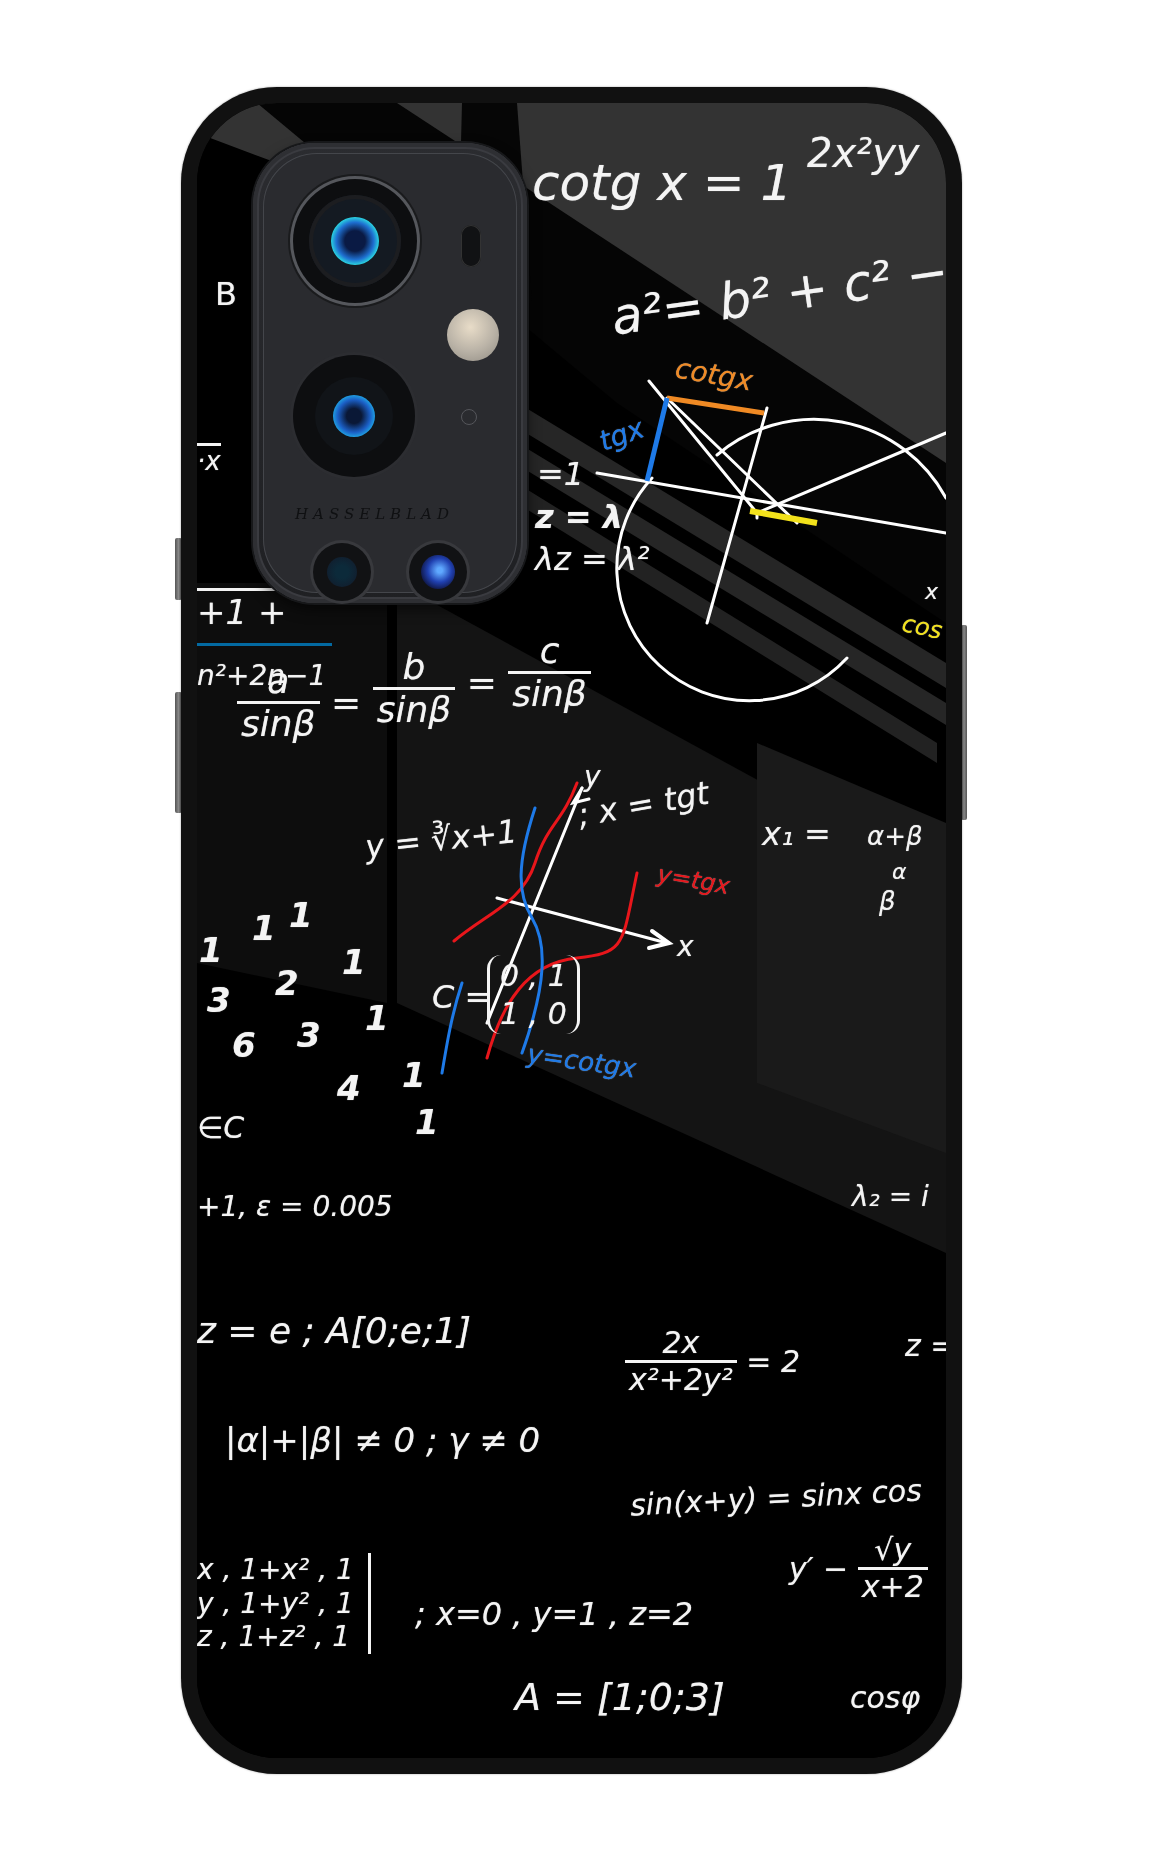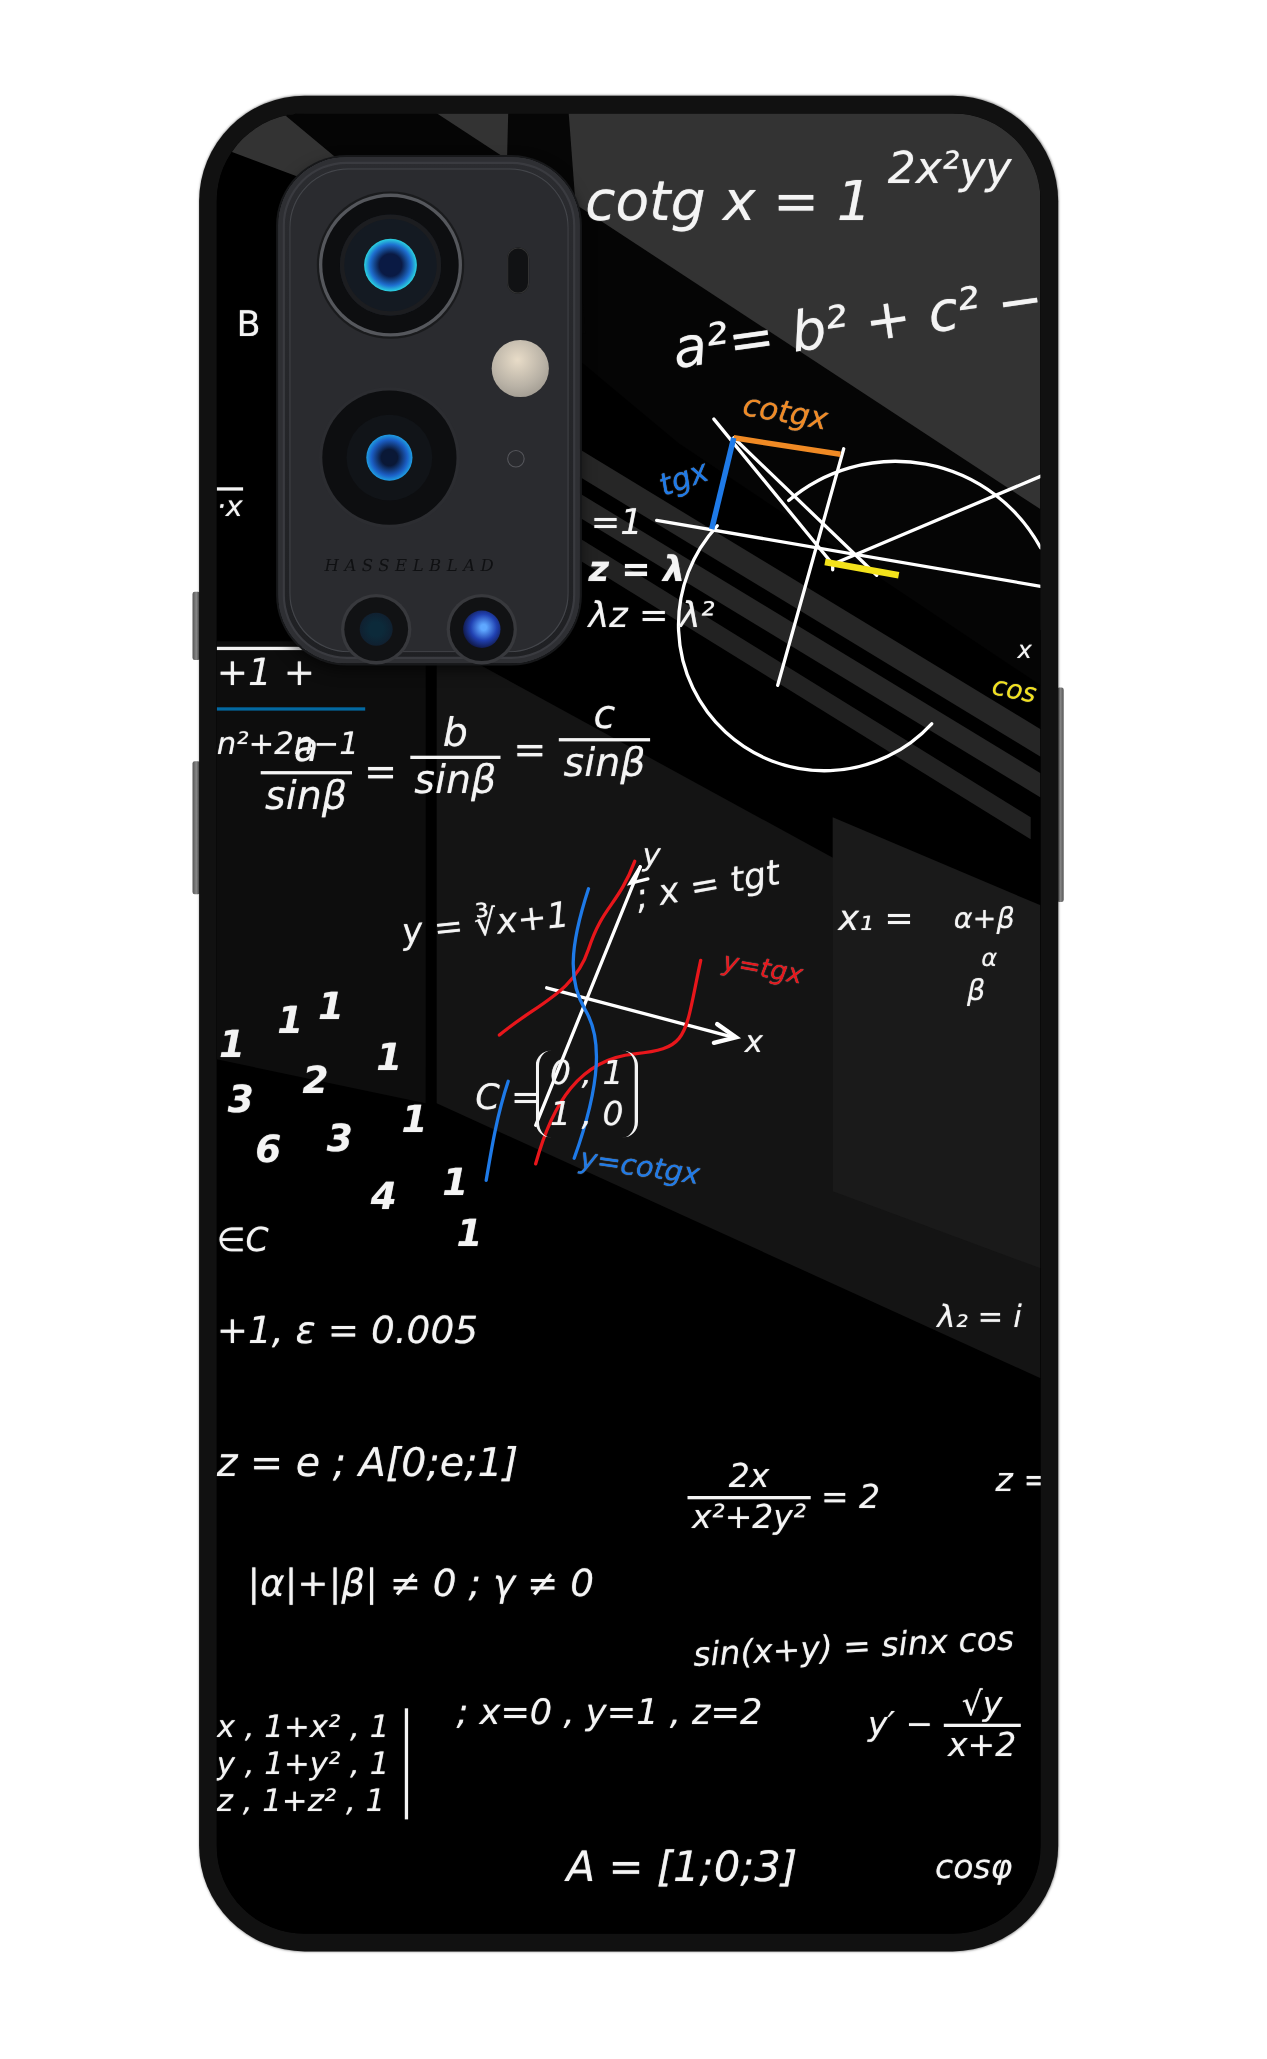--- a/index.html
+++ b/index.html
@@ -154,42 +154,42 @@
   </div>
 
   <div class="graph-labels">
     <div class="chalk" style="left:387px;top:660px;font-size:28px;">y</div>
     <div class="chalk" style="left:480px;top:830px;font-size:28px;">x</div>
     <div class="chalk" style="left:460px;top:765px;font-size:24px;color:#e8161b;transform:rotate(10deg);">y=tgx</div>
     <div class="chalk" style="left:330px;top:945px;font-size:26px;color:#1e7ae8;transform:rotate(8deg);">y=cotgx</div>
   </div>
 
   <div class="chalk" style="left:0px;top:1010px;font-size:30px;">∈C</div>
-  <div class="chalk" style="left:0px;top:1090px;font-size:34px;">+1, ε = 0.005</div>
+  <div class="chalk" style="left:0px;top:1090px;font-size:28px;">+1, ε = 0.005</div>
   <div class="chalk" style="left:655px;top:1080px;font-size:28px;">λ₂ = i</div>
 
   <div class="chalk" style="left:0px;top:1210px;font-size:36px;">z = e ; A[0;e;1]</div>
   <div class="chalk" style="left:428px;top:1225px;font-size:30px;">
     <span class="frac">
         <span class="num">2x</span>
         <span class="den">x²+2y²</span>
       </span>
     <span style="vertical-align:middle">= 2</span>
   </div>
   <div class="chalk" style="left:708px;top:1228px;font-size:30px;">z =</div>
 
   <div class="chalk" style="left:28px;top:1320px;font-size:34px;">|α|+|β| ≠ 0 ; γ ≠ 0</div>
   <div class="chalk" style="left:433px;top:1380px;font-size:30px;transform:rotate(-3deg);">sin(x+y) = sinx cos</div>
 
   <div class="chalk" style="left:0px;top:1450px;font-size:28px;line-height:1.2;border-right:3px solid #f4f4f4;padding-right:14px;">
     <div>x , 1+x² , 1</div>
     <div>y , 1+y² , 1</div>
     <div>z , 1+z² , 1</div>
   </div>
-  <div class="chalk" style="left:218px;top:1437px;font-size:32px;text-align:right;">; x=0 , y=1 , z=2</div>
+  <div class="chalk" style="left:218px;top:1495px;font-size:32px;text-align:right;">; x=0 , y=1 , z=2</div>
   <div class="chalk" style="left:592px;top:1432px;font-size:30px;">
     <span style="vertical-align:middle">y′ −</span>
     <span class="frac">
         <span class="num">√y</span>
         <span class="den">x+2</span>
       </span>
   </div>
 
   <div class="chalk" style="left:318px;top:1575px;font-size:38px;">A = [1;0;3]</div>
   <div class="chalk" style="left:653px;top:1580px;font-size:30px;">cosφ</div>

